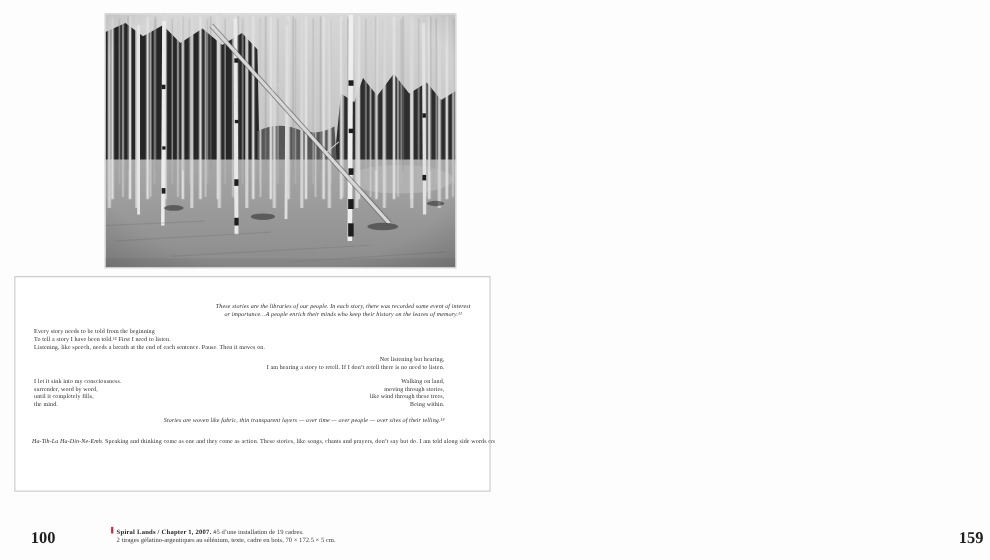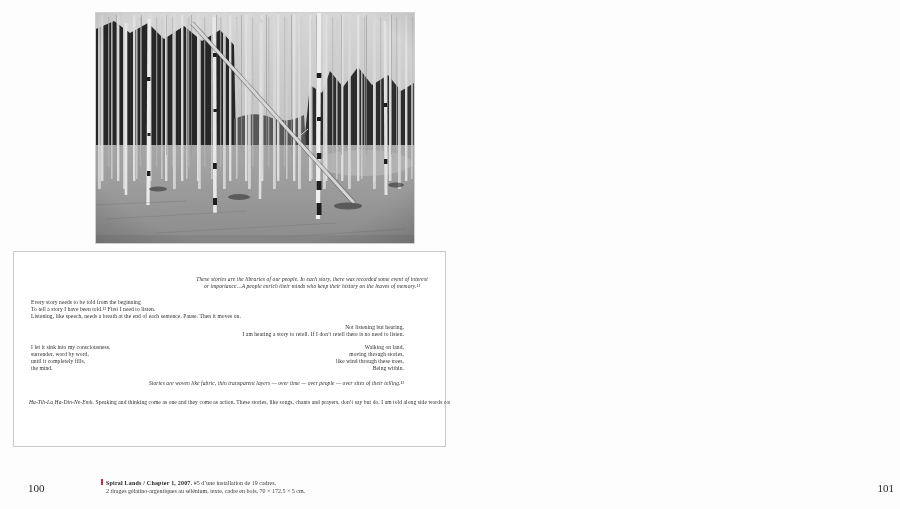--- a/index.html
+++ b/index.html
@@ -14,21 +14,21 @@
   .panel .blk{position:absolute;font-size:5.5px;line-height:7px;letter-spacing:0.1px;white-space:nowrap;}
   .panel .it{font-style:italic;}
   .epigraph{top:24px;left:148px;width:300px;text-align:center;font-style:italic;}
   .stanza1{top:47px;left:17px;}
   .stanza2{top:72px;left:0;width:390px;text-align:right;}
   .stanza3{top:92px;left:17px;}
   .stanza4{top:92px;left:0;width:390px;text-align:right;}
   .stories{top:128px;left:0;width:390px;text-align:right;font-style:italic;}
   .lpara{top:141px;left:15px;width:377px;white-space:normal;text-align:justify;font-size:5.5px;line-height:7px;}
 
-  .pageno{position:absolute;font-size:11px;font-weight:normal;color:#1f1f1f;}
+  .pageno{position:absolute;font-size:15px;font-weight:bold;color:#1f1f1f;}
   .pageno.pl{left:28px;top:482px;}
   .pageno.pr{right:6px;top:482px;}
 
   .caption{position:absolute;top:479px;font-size:6px;line-height:7.6px;color:#3a3a3a;}
   .caption .cap-title{font-weight:bold;color:#1f1f1f;letter-spacing:0.2px;}
   .caption .redbar{display:inline-block;width:2px;height:6px;background:#c42847;margin-right:3px;}
   .caption .cap-line2{padding-left:5px;}
   .caption.cl{left:101px;}
 </style>
 </head>
@@ -146,16 +146,16 @@
 
     <div class="pageno pl">100</div>
     <div class="caption cl">
       <div class="cap-line1"><span class="redbar"></span><span class="cap-title">Spiral Lands / Chapter 1, 2007.</span><span> #5 d’une installation de 19 cadres.</span></div>
       <div class="cap-line2">2 tirages gélatino-argentiques au sélénium, texte, cadre en bois, 70 × 172.5 × 5 cm.</div>
     </div>
   </section>
 
   <section class="page right">
 
-    <div class="pageno pr">101</div>
+    <div class="pageno pr">159</div>
   </section>
 
 </div>
 
 </body></html>

